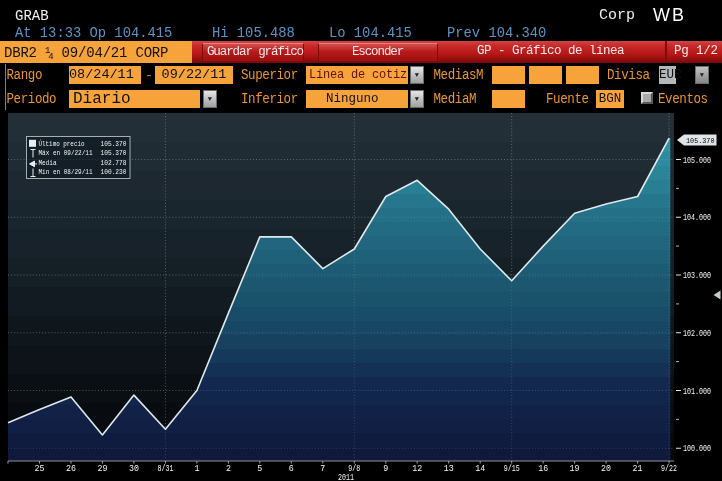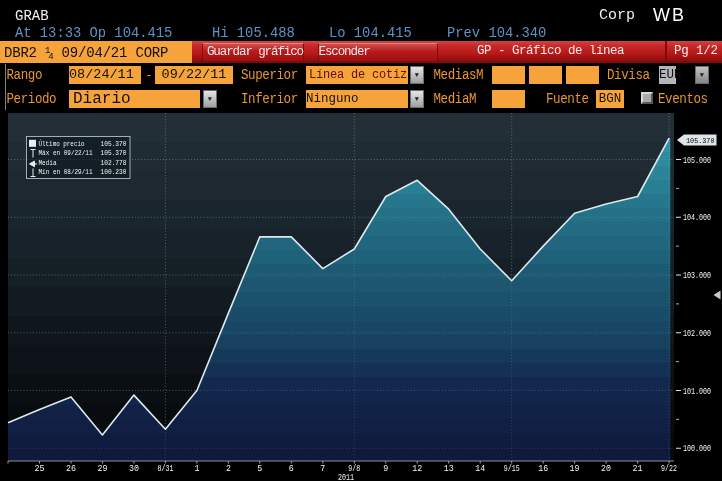--- a/index.html
+++ b/index.html
@@ -16,21 +16,21 @@
 <div class="abs blue" style="left:15px;top:26px">At 13:33 Op 104.415</div>
 <div class="abs blue" style="left:212px;top:26px">Hi 105.488</div>
 <div class="abs blue" style="left:329px;top:26px">Lo 104.415</div>
 <div class="abs blue" style="left:447px;top:26px">Prev 104.340</div>
 <div class="abs" style="left:599px;top:7px;color:#efefef;font-size:15px">Corp</div>
 <div class="abs" style="left:653px;top:5px;color:#ffffff;font-size:18px;font-family:'Liberation Sans',sans-serif;font-weight:400;letter-spacing:2px">WB</div>
 
 <div class="abs" style="left:0;top:41px;width:722px;height:22px;background:linear-gradient(#d14444 0%,#c62626 25%,#b51717 60%,#8c0d0d 90%,#7a0909 100%)"></div>
 <div class="abs" style="left:0;top:41px;width:191.5px;height:22px;background:#f7a33b;color:#111;font-size:14px;line-height:21px;letter-spacing:-0.2px"><span style="padding-left:4px">DBR2 <span style="font-size:9px;vertical-align:4px">1</span><span style="font-size:9px;vertical-align:-2px;margin-left:-2px">4</span> 09/04/21 CORP</span></div>
 <div class="abs" style="left:202px;top:42.5px;width:102px;height:19px;background:linear-gradient(#d24f4f,#b81a1a 45%,#9e0f0f);border:1px solid #7e0a0a;border-top-color:#e8807f;color:#f4eaea;font-size:12.5px;letter-spacing:-1.1px;text-align:right;line-height:17px">Guardar gráfico</div>
-<div class="abs" style="left:317.5px;top:42.5px;width:120px;height:19px;background:linear-gradient(#d24f4f,#b81a1a 45%,#9e0f0f);border:1px solid #7e0a0a;border-top-color:#e8807f;color:#f4eaea;font-size:12.5px;letter-spacing:-1.1px;line-height:17px">Esconder</div>
+<div class="abs" style="left:317.5px;top:42.5px;width:120px;height:19px;background:linear-gradient(#d24f4f,#b81a1a 45%,#9e0f0f);border:1px solid #7e0a0a;border-top-color:#e8807f;color:#f4eaea;font-size:12.5px;letter-spacing:-1.1px;text-align:center;line-height:17px">Esconder</div>
 <div class="abs" style="left:477px;top:44px;color:#f6ecec;font-size:12.5px;letter-spacing:-0.5px">GP - Gráfico de línea</div>
 <div class="abs" style="left:665px;top:41px;width:2px;height:22px;background:#7e0a0a"></div>
 <div class="abs" style="left:674px;top:44px;color:#f6ecec;font-size:12.5px;letter-spacing:-0.2px">Pg 1/2</div>
 
 <div class="abs" style="left:0;top:63px;width:722px;height:25px;background:#000"></div>
 <div class="abs" style="left:5px;top:64px;width:1px;height:46px;background:#7a828a"></div>
 <div class="abs olab" style="left:6.5px;top:69px">Rango</div>
 <div class="obox" style="left:69px;width:72px;top:66px;color:#111;font-size:13.5px;line-height:18px;text-align:left">08/24/11</div>
 <div class="abs" style="left:145px;top:68px;color:#e4932f;font-size:13px">-</div>
 <div class="obox" style="left:155px;width:78px;top:66px;color:#111;font-size:13.5px;line-height:18px;text-align:center">09/22/11</div>
@@ -42,21 +42,21 @@
 <div class="obox" style="left:529px;width:33px;top:66px"></div>
 <div class="obox" style="left:566px;width:33px;top:66px"></div>
 <div class="abs olab" style="left:607px;top:69px">Divisa</div>
 <div class="abs" style="left:659px;top:66px;width:17px;height:18px;background:#b3b7b9;color:#111;font-size:12.5px;line-height:18px;text-align:left">EUR</div>
 <div class="arrbtn" style="left:695px;top:66px;background:linear-gradient(#c2c2c2,#838587)">▼</div>
 
 <div class="abs olab" style="left:6.5px;top:93px">Periodo</div>
 <div class="obox" style="left:69px;width:131px;top:90px;color:#111;font-size:16px;line-height:18px"><span style="padding-left:4px">Diario</span></div>
 <div class="arrbtn" style="left:203px;top:90px">▼</div>
 <div class="abs olab" style="left:241px;top:93px">Inferior</div>
-<div class="obox" style="left:306px;width:102px;top:90px;color:#111;font-size:12.5px;line-height:18px"><span style="padding-left:0">Ninguno</span></div>
+<div class="obox" style="left:306px;width:102px;top:90px;color:#111;font-size:12.5px;line-height:18px"><span style="padding-left:20px">Ninguno</span></div>
 <div class="arrbtn" style="left:410px;top:90px">▼</div>
 <div class="abs olab" style="left:433.5px;top:93px">MediaM</div>
 <div class="obox" style="left:492px;width:33px;top:90px"></div>
 <div class="abs olab" style="left:546px;top:93px">Fuente</div>
 <div class="obox" style="left:596px;width:28px;top:90px;color:#111;font-size:12.5px;line-height:18px;text-align:center">BGN</div>
 <div class="abs" style="left:641px;top:92px;width:12px;height:12px;background:#a9a9a9;border-top:2px solid #d8d8d8;border-left:2px solid #d8d8d8;border-right:2px solid #5a5a5a;border-bottom:2px solid #5a5a5a"></div>
 <div class="abs olab" style="left:658px;top:93px">Eventos</div>
 
 <svg width="722" height="481" viewBox="0 0 722 481" style="position:absolute;left:0;top:0">
 <defs>

